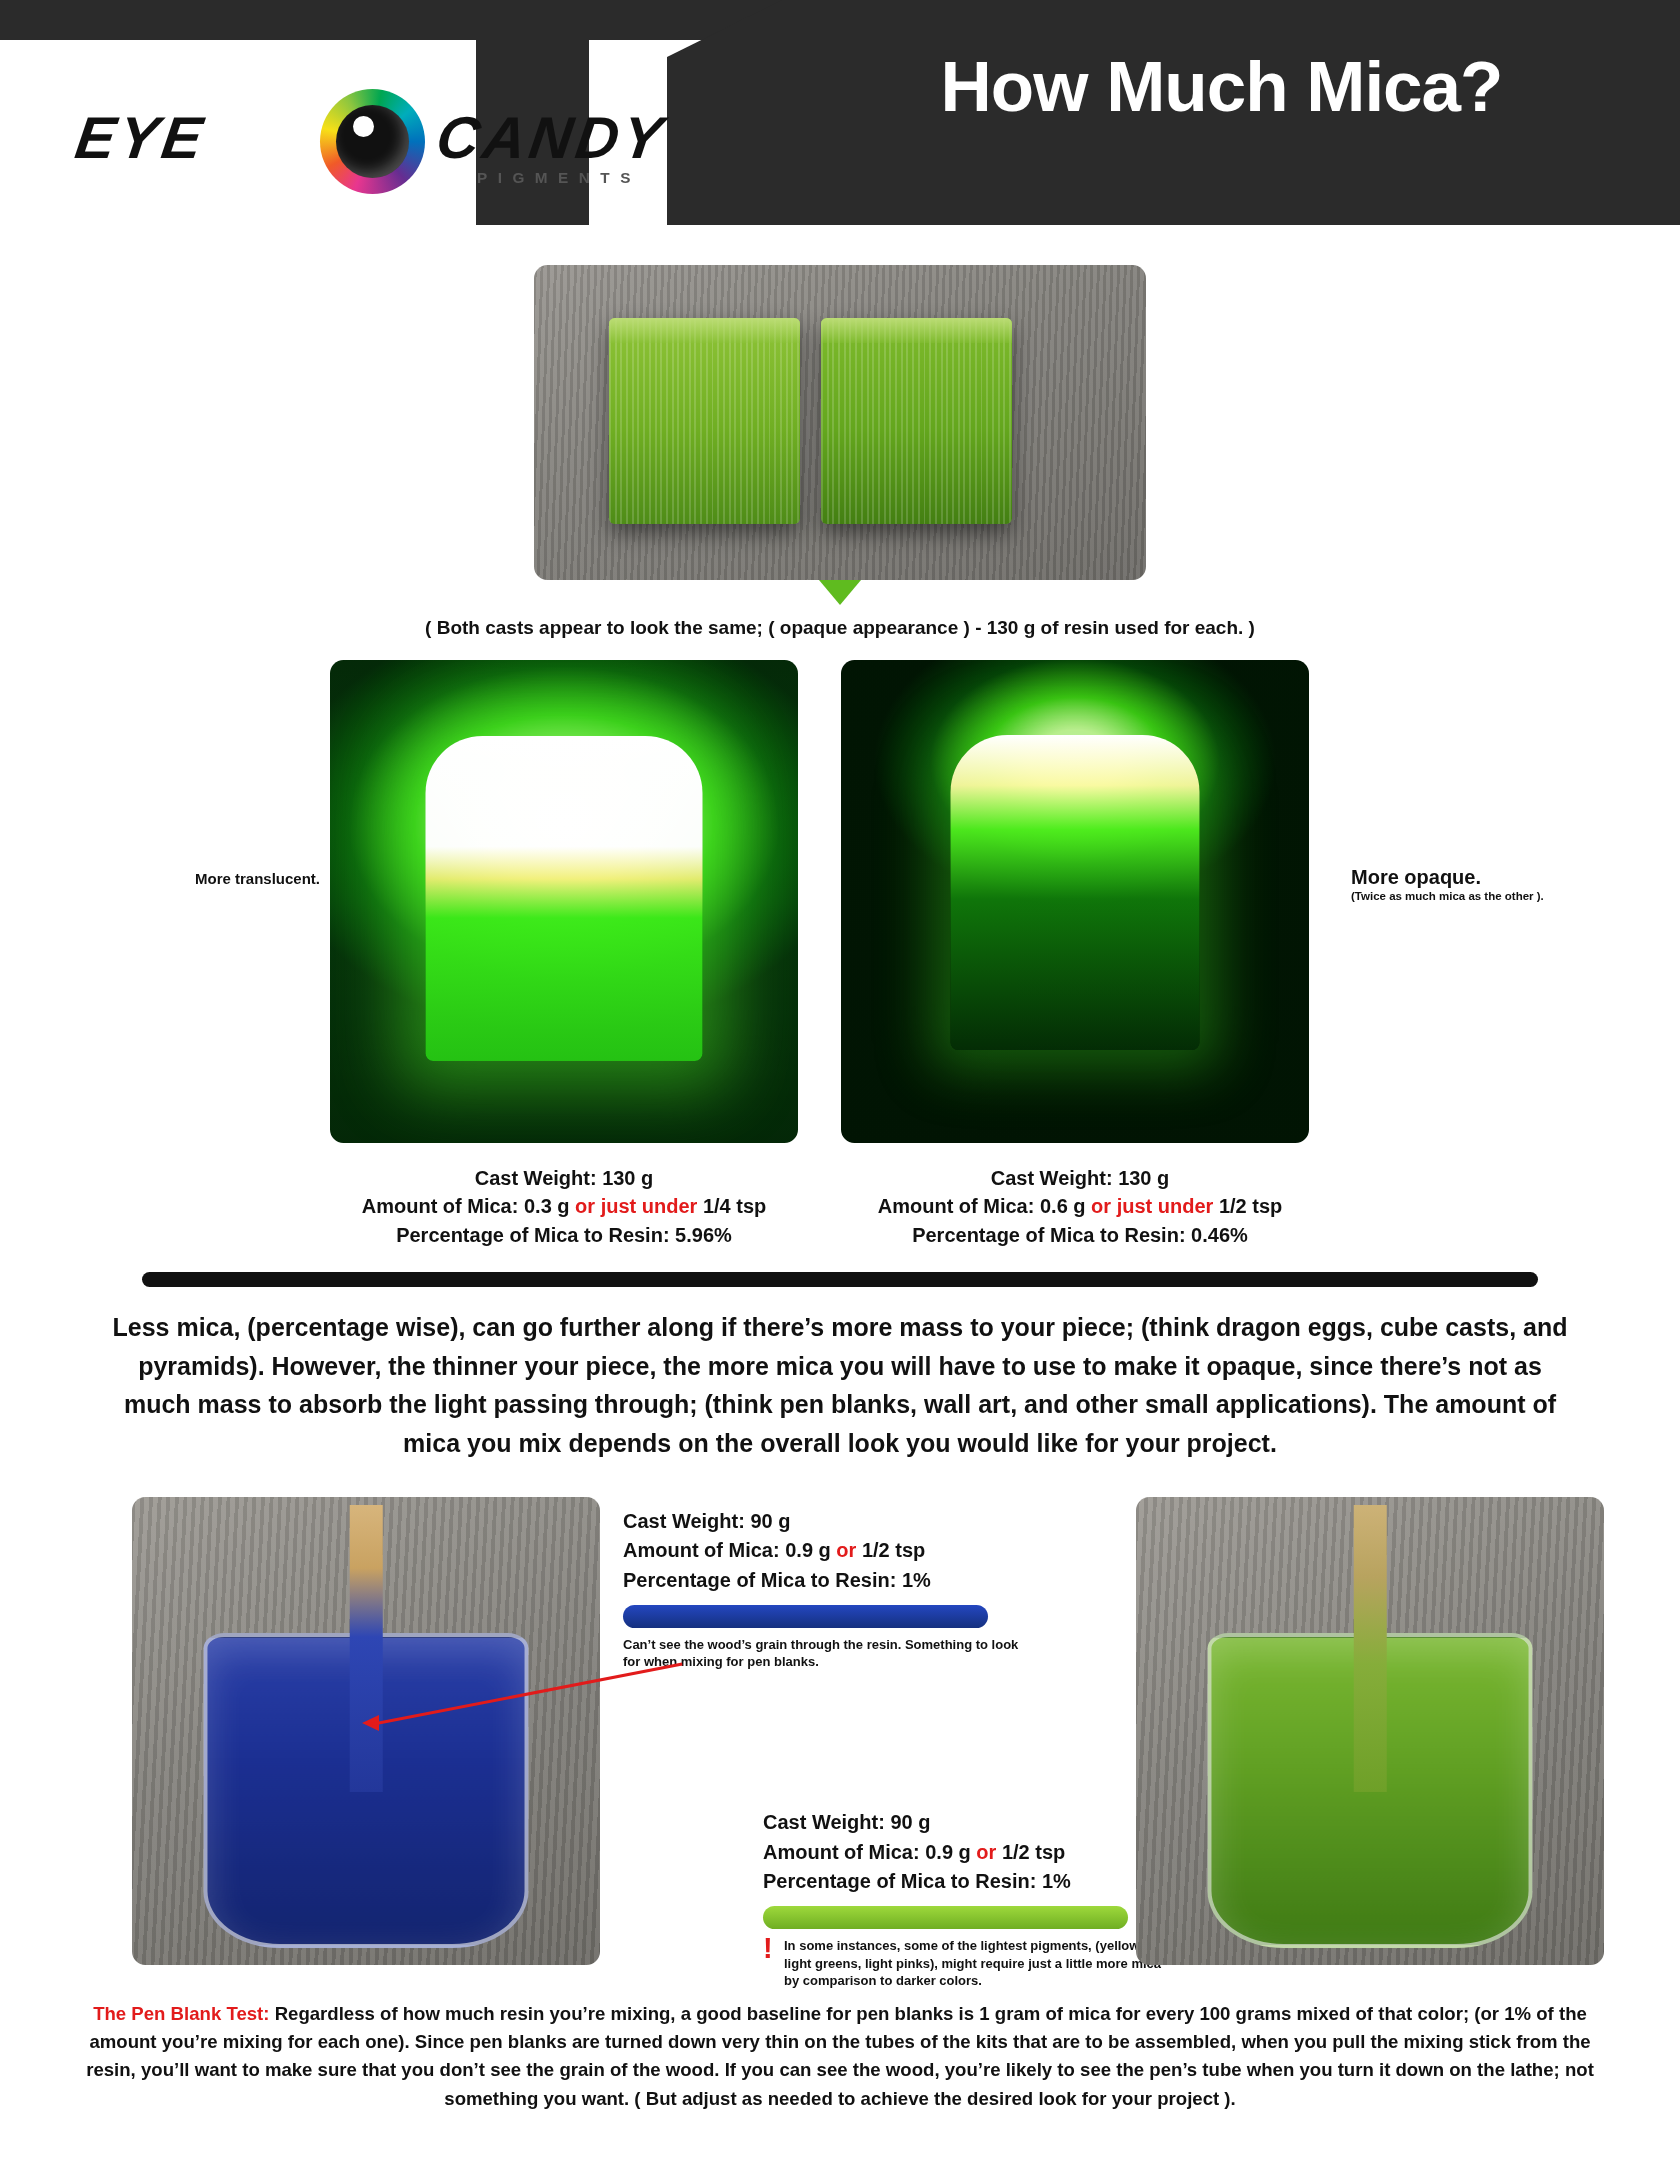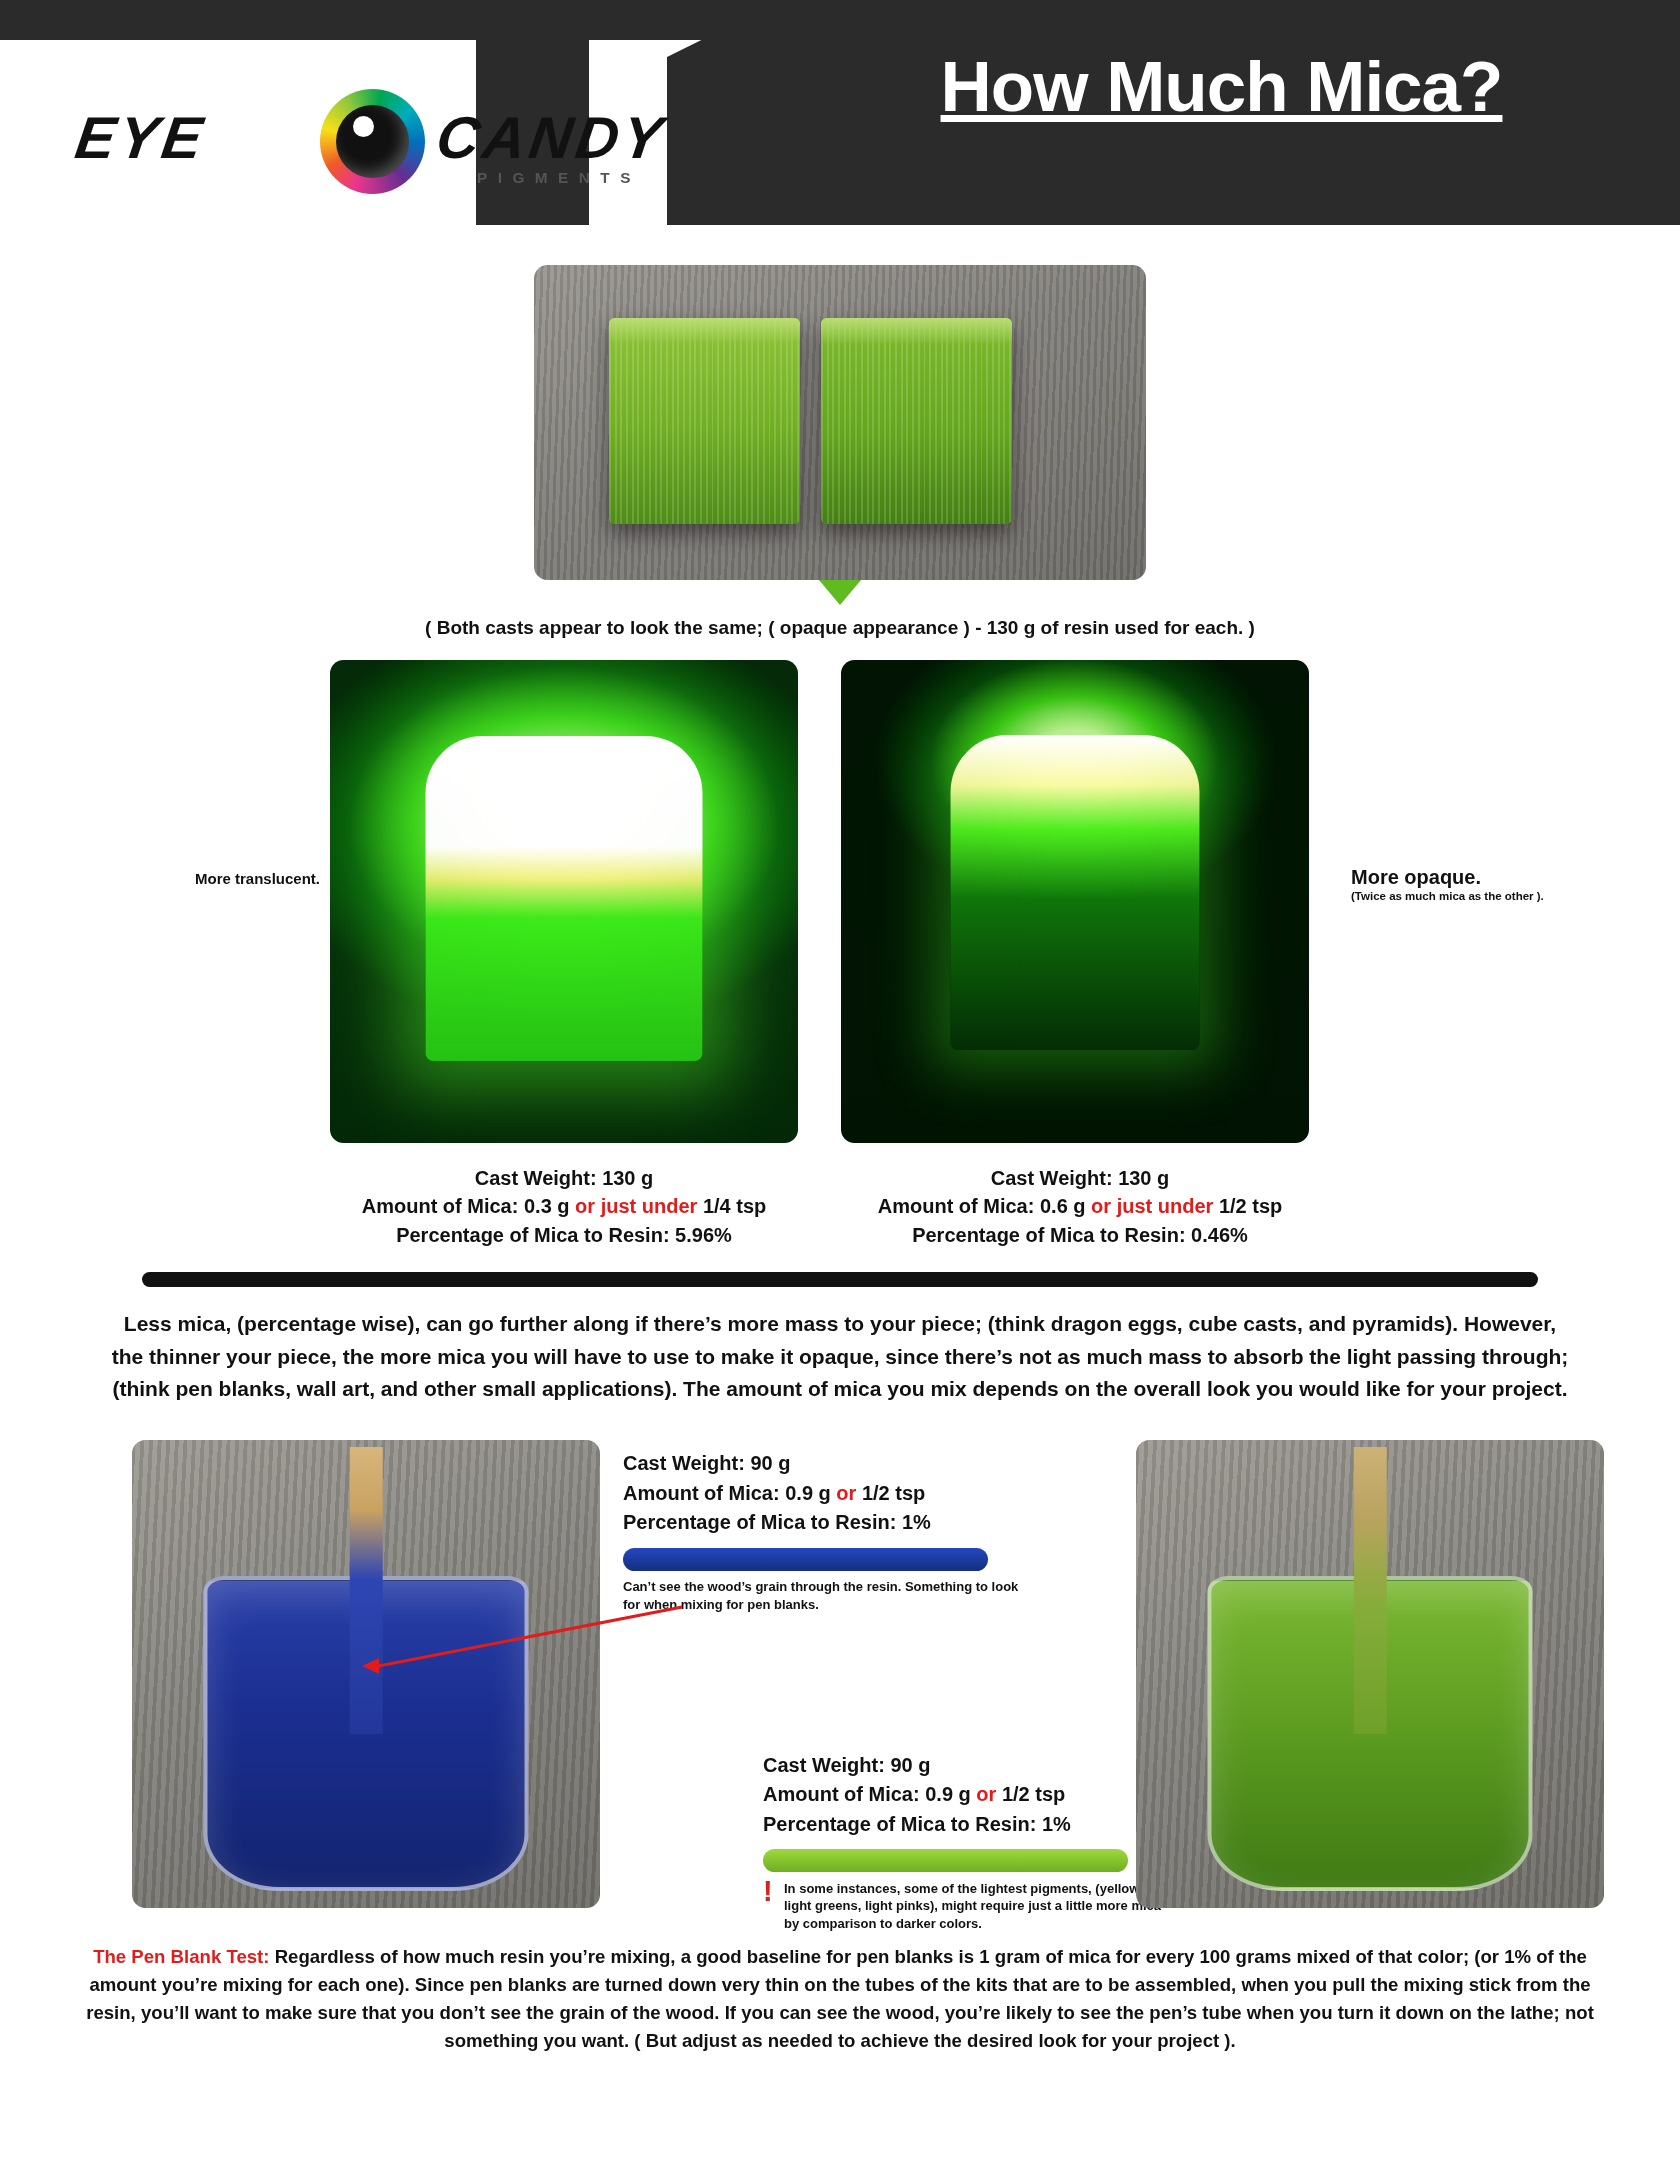--- a/index.html
+++ b/index.html
@@ -37,21 +37,20 @@
   .header-title {
     position:absolute;
     right:38px; top:46px;
     width: 841px;
     text-align:center;
     color:#ffffff;
     font-size:71px;
     font-weight:bold;
     letter-spacing:-1px;
     font-family:"Liberation Sans", sans-serif;
-    text-decoration:underline;
   }
 
   
   .logo-wrap {
     position:absolute; left:76px; top:100px;
     width:612px; height:100px;
   }
   .logo-eye {
     position:absolute; left:0; top:3.8px;
     font-size:59px; font-weight:bold; font-style:italic;
@@ -208,21 +207,21 @@
 
   
   .divider {
     width:1396px; height:15.3px; margin: 7.6px auto 0;
     background:#111; border-radius:8.6px;
   }
 
   
   .para {
     width:1463px; margin: 21px auto 0;
-    font-size:21px; font-weight:bold; line-height:1.55; text-align:center;
+    font-size:25px; font-weight:bold; line-height:1.55; text-align:center;
   }
 
   
   .cups { position:relative; margin-top:34px; height:478px;margin-left:32px; }
   .cup-photo {
     position:absolute; top:0; width:468px; height:468px;
     border-radius:13.4px; overflow:hidden;
     background:
       repeating-linear-gradient(93deg, rgba(0,0,0,.10) 0 3.8px, rgba(255,255,255,.05) 3.8px 8.6px),
       linear-gradient(160deg,#9e9b95 0%, #86847f 45%, #706e69 100%);

